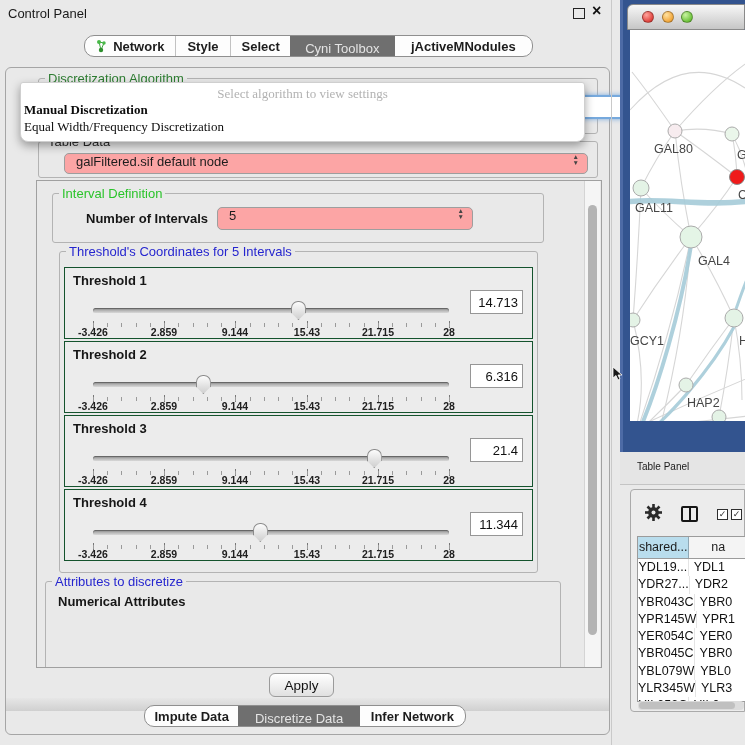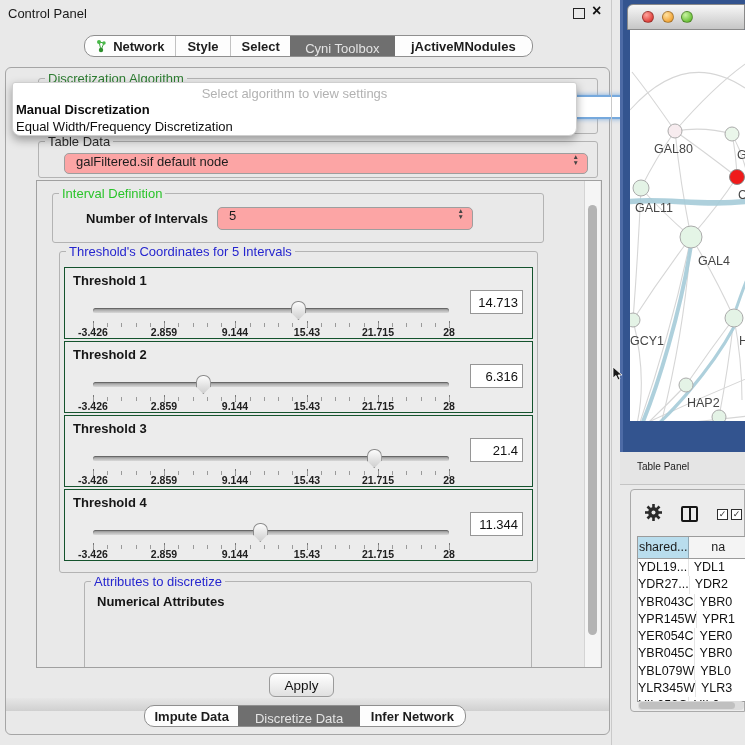--- a/index.html
+++ b/index.html
@@ -35,23 +35,23 @@
 
   
   .combo { background:#fca5a5; border:1px solid #9e9e9e; border-radius:5px; display:flex;
            align-items:flex-start; font-size:13px; padding-left:11px; }
   .combo .updown { margin-left:auto; margin-right:8px; display:flex; flex-direction:column;
                    font-size:6.5px; line-height:5.5px; color:#444; }
   .combo-focus { background:#fff; border:2px solid #76a9dd; border-radius:7px;
                  box-shadow:0 0 5px #76a9dd; }
 
   
-  .popup { left:12px; top:82px; width:565px; height:54px; background:#fff;
+  .popup { left:20px; top:82px; width:565px; height:60px; background:#fff;
            border:1px solid #cfcfcf; border-radius:3px 3px 8px 8px;
-           box-shadow:0 4px 10px rgba(0,0,0,.35); z-index:50; font-size:13px; }
+           box-shadow:0 4px 10px rgba(0,0,0,.35); z-index:50; font-size:13px;font-family:Liberation Serif, serif; }
   .popup .hint { text-align:center; color:#b2b2b2; padding-top:3px; height:18px; }
   .popup .opt  { padding-left:3px; height:17px; line-height:17px; color:#0d0d0d; }
   .popup .opt.bold { font-weight:bold; }
 
   
   .viewport { left:36px; top:180px; width:566px; height:488px; border:1px solid #a0a0a0;
               background:#e9e9e9; overflow:hidden; }
   .vscroll-track { position:absolute; left:547px; top:0; width:16px; height:100%;
                    background:#f5f5f5; border-left:1px solid #d4d4d4; }
   .vscroll-thumb { position:absolute; left:3px; top:24px; width:9px; height:430px;
@@ -277,21 +277,21 @@
       <span class="tklbl tk0">-3.426</span>
       <span class="tklbl tk1">2.859</span>
       <span class="tklbl tk2">9.144</span>
       <span class="tklbl tk3">15.43</span>
       <span class="tklbl tk4">21.715</span>
       <span class="tklbl tk5">28</span>
       <input class="thr-value" readonly="" value="11.344" style="">
     </div>
   </div>
 
-  <div class="abs group" style="left:8px; top:400px; width:448px; height:110px;margin-left:39px;">
+  <div class="abs group" style="left:8px; top:400px; width:516px; height:110px;">
     <span class="legend blue">Attributes to discretize</span>
     <span class="abs bold-label" style="left:12px; top:12px;">Numerical Attributes</span>
   </div>
 
   <div class="vscroll-track">
     <div class="vscroll-thumb"></div>
   </div>
 </div>
 
 <div class="abs bottom-strip"></div>

